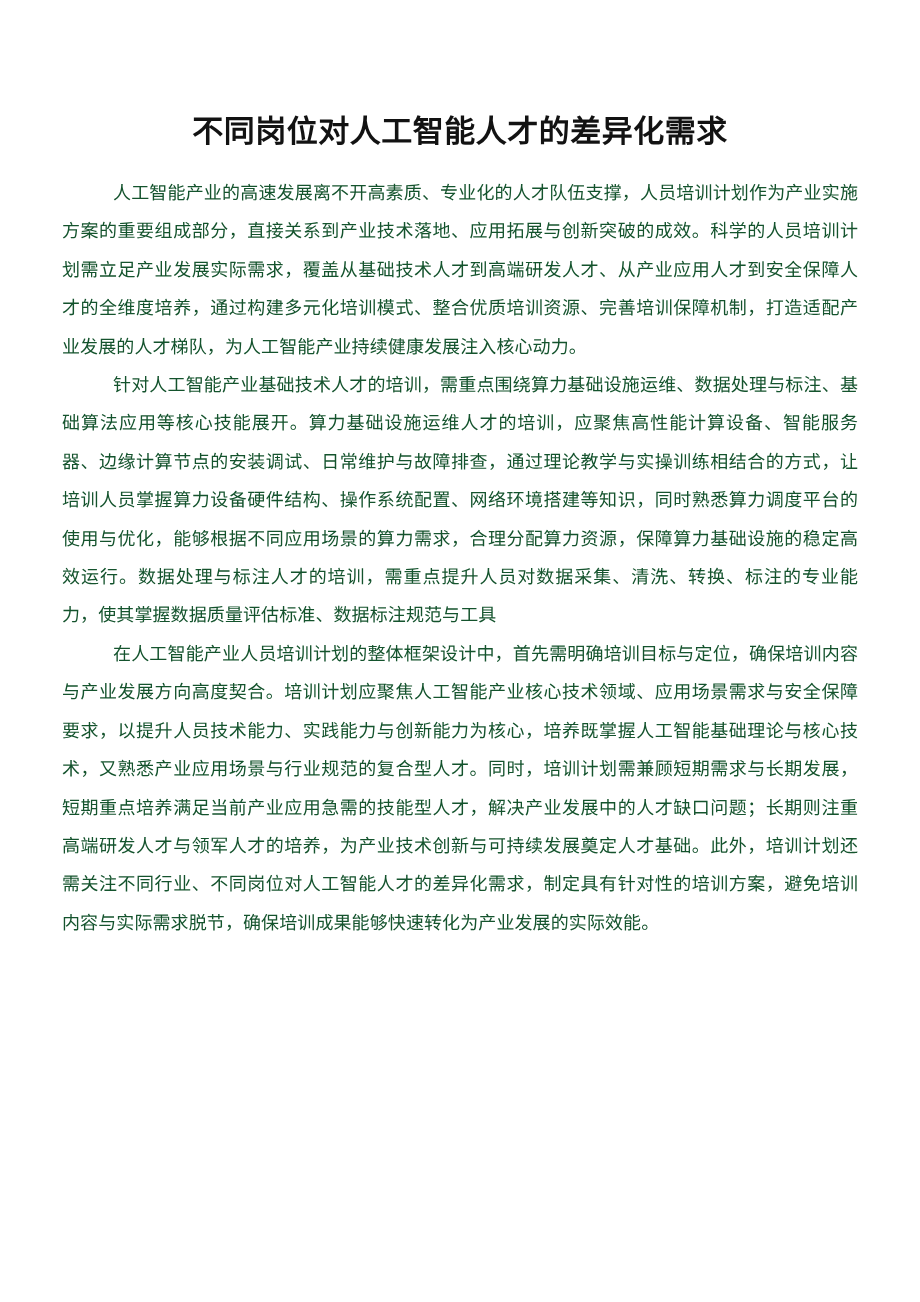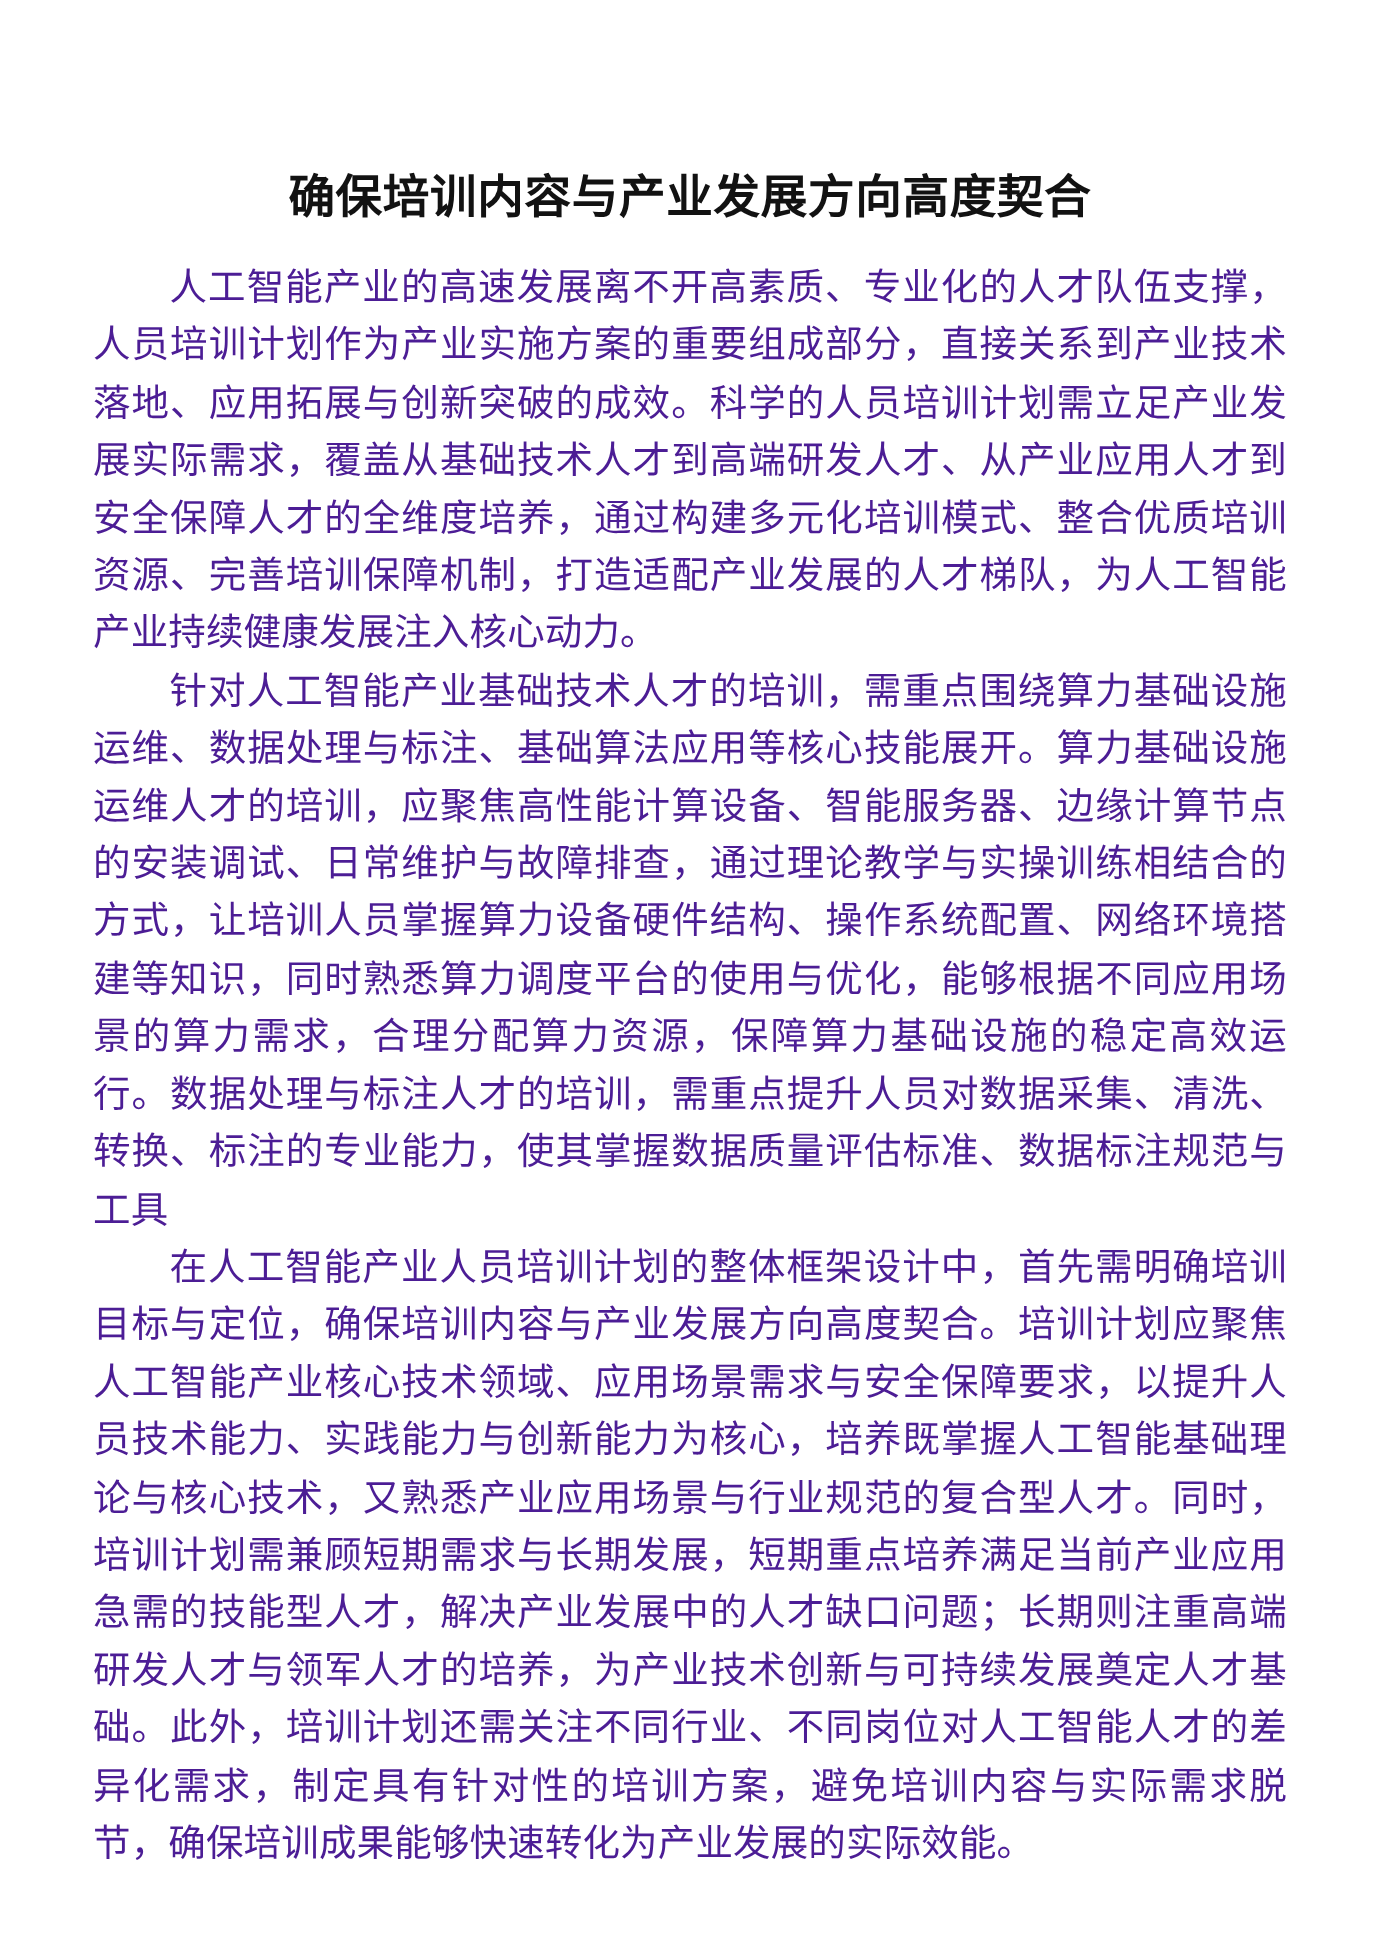--- a/index.html
+++ b/index.html
@@ -36,23 +36,23 @@
     line-height: 40px;
     letter-spacing: 0.5px;
     color: #121212;
     padding-top: 112px;
     white-space: nowrap;
   }
 
   .body-para {
     margin: 0;
     font-family: "Liberation Serif", "DejaVu Serif", serif;
-    font-size: 25px;
+    font-size: 18px;
     line-height: 38.4px;
-    color: #4c1d95;
+    color: #14532d;
     text-align: justify;
     text-justify: inter-character;
     text-indent: 51px;
     letter-spacing: 0.1px;
     word-break: break-all;
     overflow-wrap: break-word;
   }
 
   .body-para.first-para {
     margin-top: 22px;
@@ -61,21 +61,21 @@
   .body-para + .body-para {
     margin-top: 0;
   }
 </style>
 </head>
 <body>
 
 <div class="page">
   <div class="content">
 
-    <h1 class="doc-title">确保培训内容与产业发展方向高度契合</h1>
+    <h1 class="doc-title">不同岗位对人工智能人才的差异化需求</h1>
 
     <p class="body-para first-para">人工智能产业的高速发展离不开高素质、专业化的人才队伍支撑，人员培训计划作为产业实施方案的重要组成部分，直接关系到产业技术落地、应用拓展与创新突破的成效。科学的人员培训计划需立足产业发展实际需求，覆盖从基础技术人才到高端研发人才、从产业应用人才到安全保障人才的全维度培养，通过构建多元化培训模式、整合优质培训资源、完善培训保障机制，打造适配产业发展的人才梯队，为人工智能产业持续健康发展注入核心动力。</p>
 
     <p class="body-para">针对人工智能产业基础技术人才的培训，需重点围绕算力基础设施运维、数据处理与标注、基础算法应用等核心技能展开。算力基础设施运维人才的培训，应聚焦高性能计算设备、智能服务器、边缘计算节点的安装调试、日常维护与故障排查，通过理论教学与实操训练相结合的方式，让培训人员掌握算力设备硬件结构、操作系统配置、网络环境搭建等知识，同时熟悉算力调度平台的使用与优化，能够根据不同应用场景的算力需求，合理分配算力资源，保障算力基础设施的稳定高效运行。数据处理与标注人才的培训，需重点提升人员对数据采集、清洗、转换、标注的专业能力，使其掌握数据质量评估标准、数据标注规范与工具</p>
 
     <p class="body-para">在人工智能产业人员培训计划的整体框架设计中，首先需明确培训目标与定位，确保培训内容与产业发展方向高度契合。培训计划应聚焦人工智能产业核心技术领域、应用场景需求与安全保障要求，以提升人员技术能力、实践能力与创新能力为核心，培养既掌握人工智能基础理论与核心技术，又熟悉产业应用场景与行业规范的复合型人才。同时，培训计划需兼顾短期需求与长期发展，短期重点培养满足当前产业应用急需的技能型人才，解决产业发展中的人才缺口问题；长期则注重高端研发人才与领军人才的培养，为产业技术创新与可持续发展奠定人才基础。此外，培训计划还需关注不同行业、不同岗位对人工智能人才的差异化需求，制定具有针对性的培训方案，避免培训内容与实际需求脱节，确保培训成果能够快速转化为产业发展的实际效能。</p>
 
   </div>
 </div>
 

